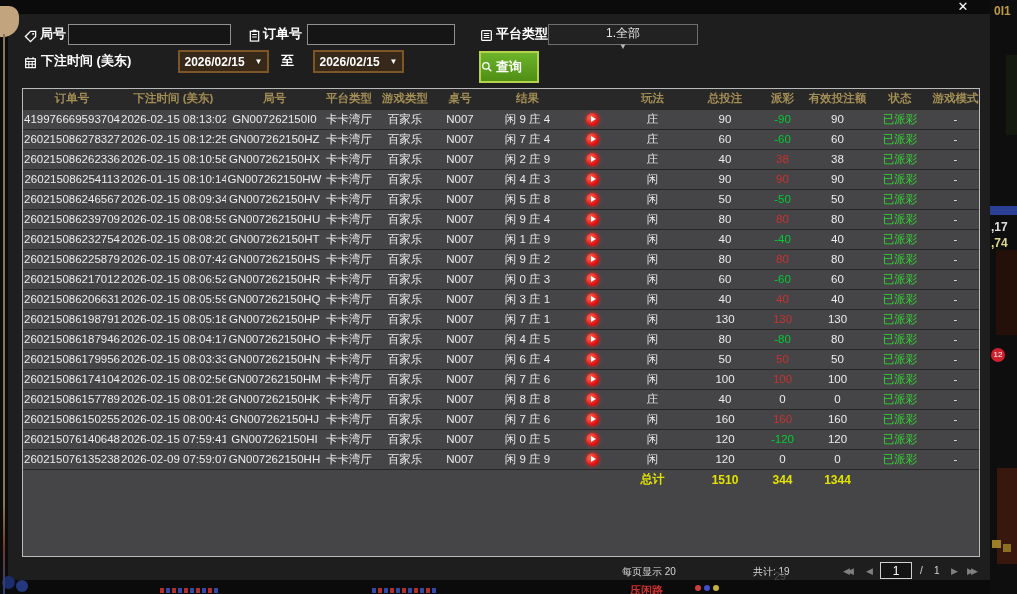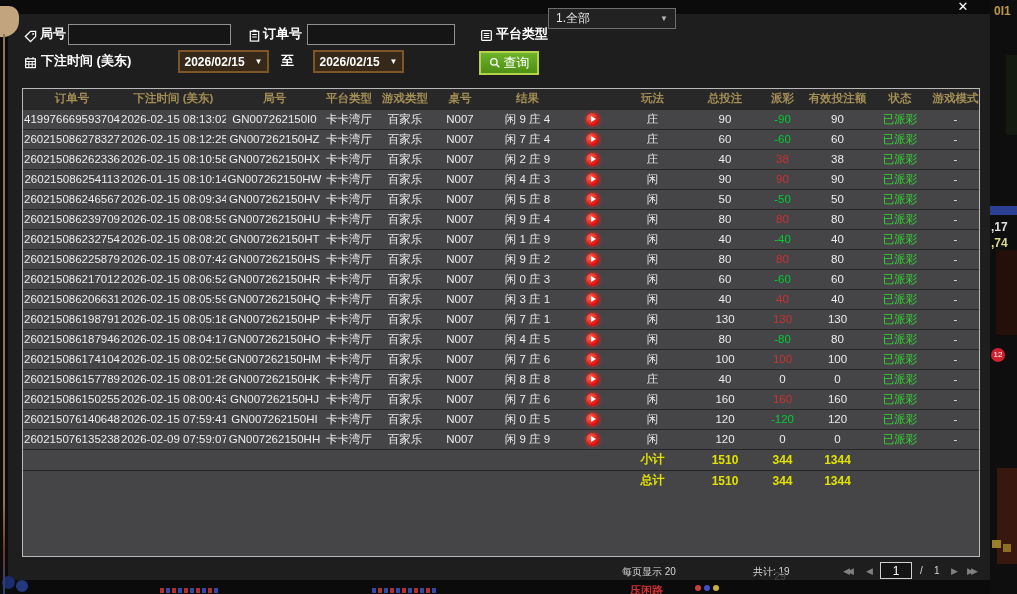--- a/index.html
+++ b/index.html
@@ -48,23 +48,23 @@
   .txt-input{position:absolute;background:#151515;border:1px solid #909090;height:21px;color:#fff;
     font-size:12px;padding:0 5px;z-index:2;outline:none;font-family:inherit;}
   .sel{position:absolute;display:flex;align-items:center;justify-content:space-between;
     background:#222;border:1px solid #6e6e6e;height:21px;padding:0 7px;font-size:12px;color:#e8e8e8;
     cursor:pointer;z-index:2;}
   .sel .arr{font-size:8px;color:#b8b8b8;}
   .datebtn{position:absolute;display:flex;align-items:center;justify-content:center;gap:10px;
     background:#37291a;border:2px solid #7d5526;height:23px;font-size:12px;font-weight:bold;color:#fff;
     cursor:pointer;z-index:2;}
   .datebtn .arr{font-size:8px;color:#fff;}
-  .query-btn{position:absolute;left:479px;top:51px;width:60px;height:24px;display:flex;align-items:center;
-    justify-content:center;gap:3px;background:linear-gradient(#6cb32a,#4f8f15);border:2px solid #b4d24a;
-    color:#fff;font-size:13px;font-weight:normal;cursor:pointer;z-index:2;}
+  .query-btn{position:absolute;left:479px;top:51px;width:60px;height:32px;display:flex;align-items:center;
+    justify-content:flex-start;gap:3px;background:linear-gradient(#6cb32a,#4f8f15);border:2px solid #b4d24a;
+    color:#fff;font-size:13px;font-weight:bold;cursor:pointer;z-index:2;}
   
   .grid{position:absolute;left:22px;top:88px;width:958px;height:469px;border:1px solid #b9b9b9;
     background:#454547;overflow:hidden;z-index:2;}
   table{width:100%;border-collapse:collapse;table-layout:fixed;}
   thead th{height:20px;background:#282828;color:#a38e55;font-size:11.5px;font-weight:bold;
     padding:0;white-space:nowrap;overflow:hidden;}
   th:nth-child(1){width:98px}th:nth-child(2){width:105px}th:nth-child(3){width:97px}
   th:nth-child(4){width:52px}th:nth-child(5){width:60px}th:nth-child(6){width:50px}
   th:nth-child(7){width:85px}th:nth-child(8){width:45px}th:nth-child(9){width:75px}
   th:nth-child(10){width:70px}th:nth-child(11){width:45px}th:nth-child(12){width:65px}
@@ -137,21 +137,21 @@
 <div class="flt lbl" style="left:263px;top:25px;">订单号</div>
 <input class="txt-input" style="left: 307px; top: 24px; width: 148px;" value="">
 
 <div class="flt" style="left:480px;top:26px;">
   <svg class="icon" width="13" height="13" viewBox="0 0 14 14">
       <rect x="1.8" y="1.8" width="10.4" height="10.4" rx="1" fill="none" stroke="#fff" stroke-width="1.3"></rect>
       <path d="M4 4.8 H10 M4 7 H10 M4 9.2 H10" stroke="#fff" stroke-width="1.1"></path>
     </svg>
 </div>
 <div class="flt lbl" style="left:496px;top:25px;">平台类型</div>
-<div class="sel" style="left:548px;top:8px;width:128px;">
+<div class="sel" style="left:548px;top:24px;width:150px;flex-direction:column;">
   <span>1.全部</span>
   <span class="arr">▼</span>
 </div>
 
 <div class="flt" style="left:24px;top:53px;">
   <svg class="icon" width="13" height="13" viewBox="0 0 14 14">
       <rect x="1.8" y="3" width="10.4" height="9.5" fill="none" stroke="#fff" stroke-width="1.3"></rect>
       <path d="M4.3 1.2 V3.6 M9.7 1.2 V3.6 M1.8 5.8 H12.2 M5.2 5.8 V12 M8.8 5.8 V12 M1.8 8.8 H12.2" stroke="#fff" stroke-width="1.1"></path>
     </svg>
 </div>
@@ -380,20 +380,36 @@
           <td>闲 4 庄 5</td>
           <td><span class="play-icon"></span></td>
           <td>闲</td>
           <td>80</td>
           <td class="payout neg">-80</td>
           <td>80</td>
           <td class="status">已派彩</td>
           <td>-</td>
         </tr>
         <tr class="row">
+          <td>260215086179956</td>
+          <td>2026-02-15 08:03:33</td>
+          <td>GN007262150HN</td>
+          <td>卡卡湾厅</td>
+          <td>百家乐</td>
+          <td>N007</td>
+          <td>闲 6 庄 4</td>
+          <td><span class="play-icon"></span></td>
+          <td>闲</td>
+          <td>50</td>
+          <td class="payout pos">50</td>
+          <td>50</td>
+          <td class="status">已派彩</td>
+          <td>-</td>
+        </tr>
+        <tr class="row">
           <td>260215086174104</td>
           <td>2026-02-15 08:02:56</td>
           <td>GN007262150HM</td>
           <td>卡卡湾厅</td>
           <td>百家乐</td>
           <td>N007</td>
           <td>闲 7 庄 6</td>
           <td><span class="play-icon"></span></td>
           <td>闲</td>
           <td>100</td>
@@ -458,36 +474,20 @@
           <td>百家乐</td>
           <td>N007</td>
           <td>闲 9 庄 9</td>
           <td><span class="play-icon"></span></td>
           <td>闲</td>
           <td>120</td>
           <td class="payout zero">0</td>
           <td>0</td>
           <td class="status">已派彩</td>
           <td>-</td>
-        </tr>
-        <tr class="total-row">
-          <td></td>
-          <td></td>
-          <td></td>
-          <td></td>
-          <td></td>
-          <td></td>
-          <td></td>
-          <td></td>
-          <td>小计</td>
-          <td>1510</td>
-          <td>344</td>
-          <td>1344</td>
-          <td></td>
-          <td></td>
         </tr>
         <tr class="total-row">
           <td></td>
           <td></td>
           <td></td>
           <td></td>
           <td></td>
           <td></td>
           <td></td>
           <td></td>

